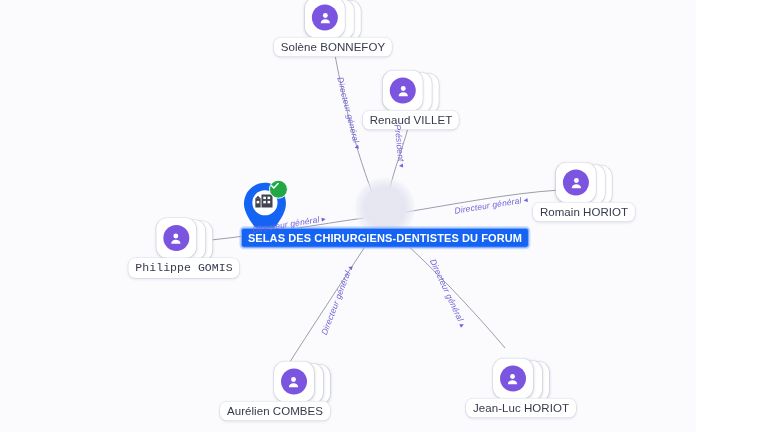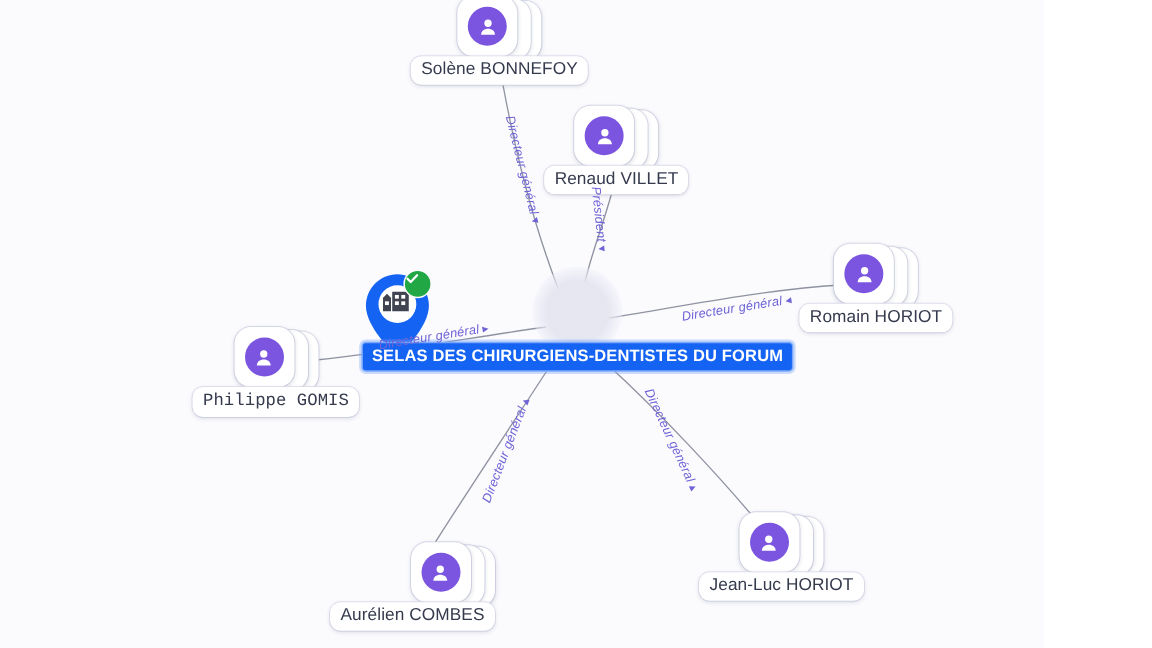--- a/index.html
+++ b/index.html
@@ -240,21 +240,21 @@
           <svg width="15" height="15" viewBox="0 0 24 24" fill="#ffffff">
               <circle cx="12" cy="8" r="3.9"></circle>
               <path d="M4.6 20.2c0-4.1 3.3-6.4 7.4-6.4s7.4 2.3 7.4 6.4z"></path>
             </svg>
         </div>
       </div>
     </div>
     <div class="person-label">Aurélien COMBES</div>
   </div>
 
-  <div class="person-node" id="node-5" style="left: 521px; top: 371px; text-align: center;">
+  <div class="person-node" id="node-5" style="left: 521px; top: 388px; text-align: center;">
     <div class="avatar-stack">
       <div class="card c3"></div>
       <div class="card c2"></div>
       <div class="card c1">
         <div class="avatar-circle">
           <svg width="15" height="15" viewBox="0 0 24 24" fill="#ffffff">
               <circle cx="12" cy="8" r="3.9"></circle>
               <path d="M4.6 20.2c0-4.1 3.3-6.4 7.4-6.4s7.4 2.3 7.4 6.4z"></path>
             </svg>
         </div>

